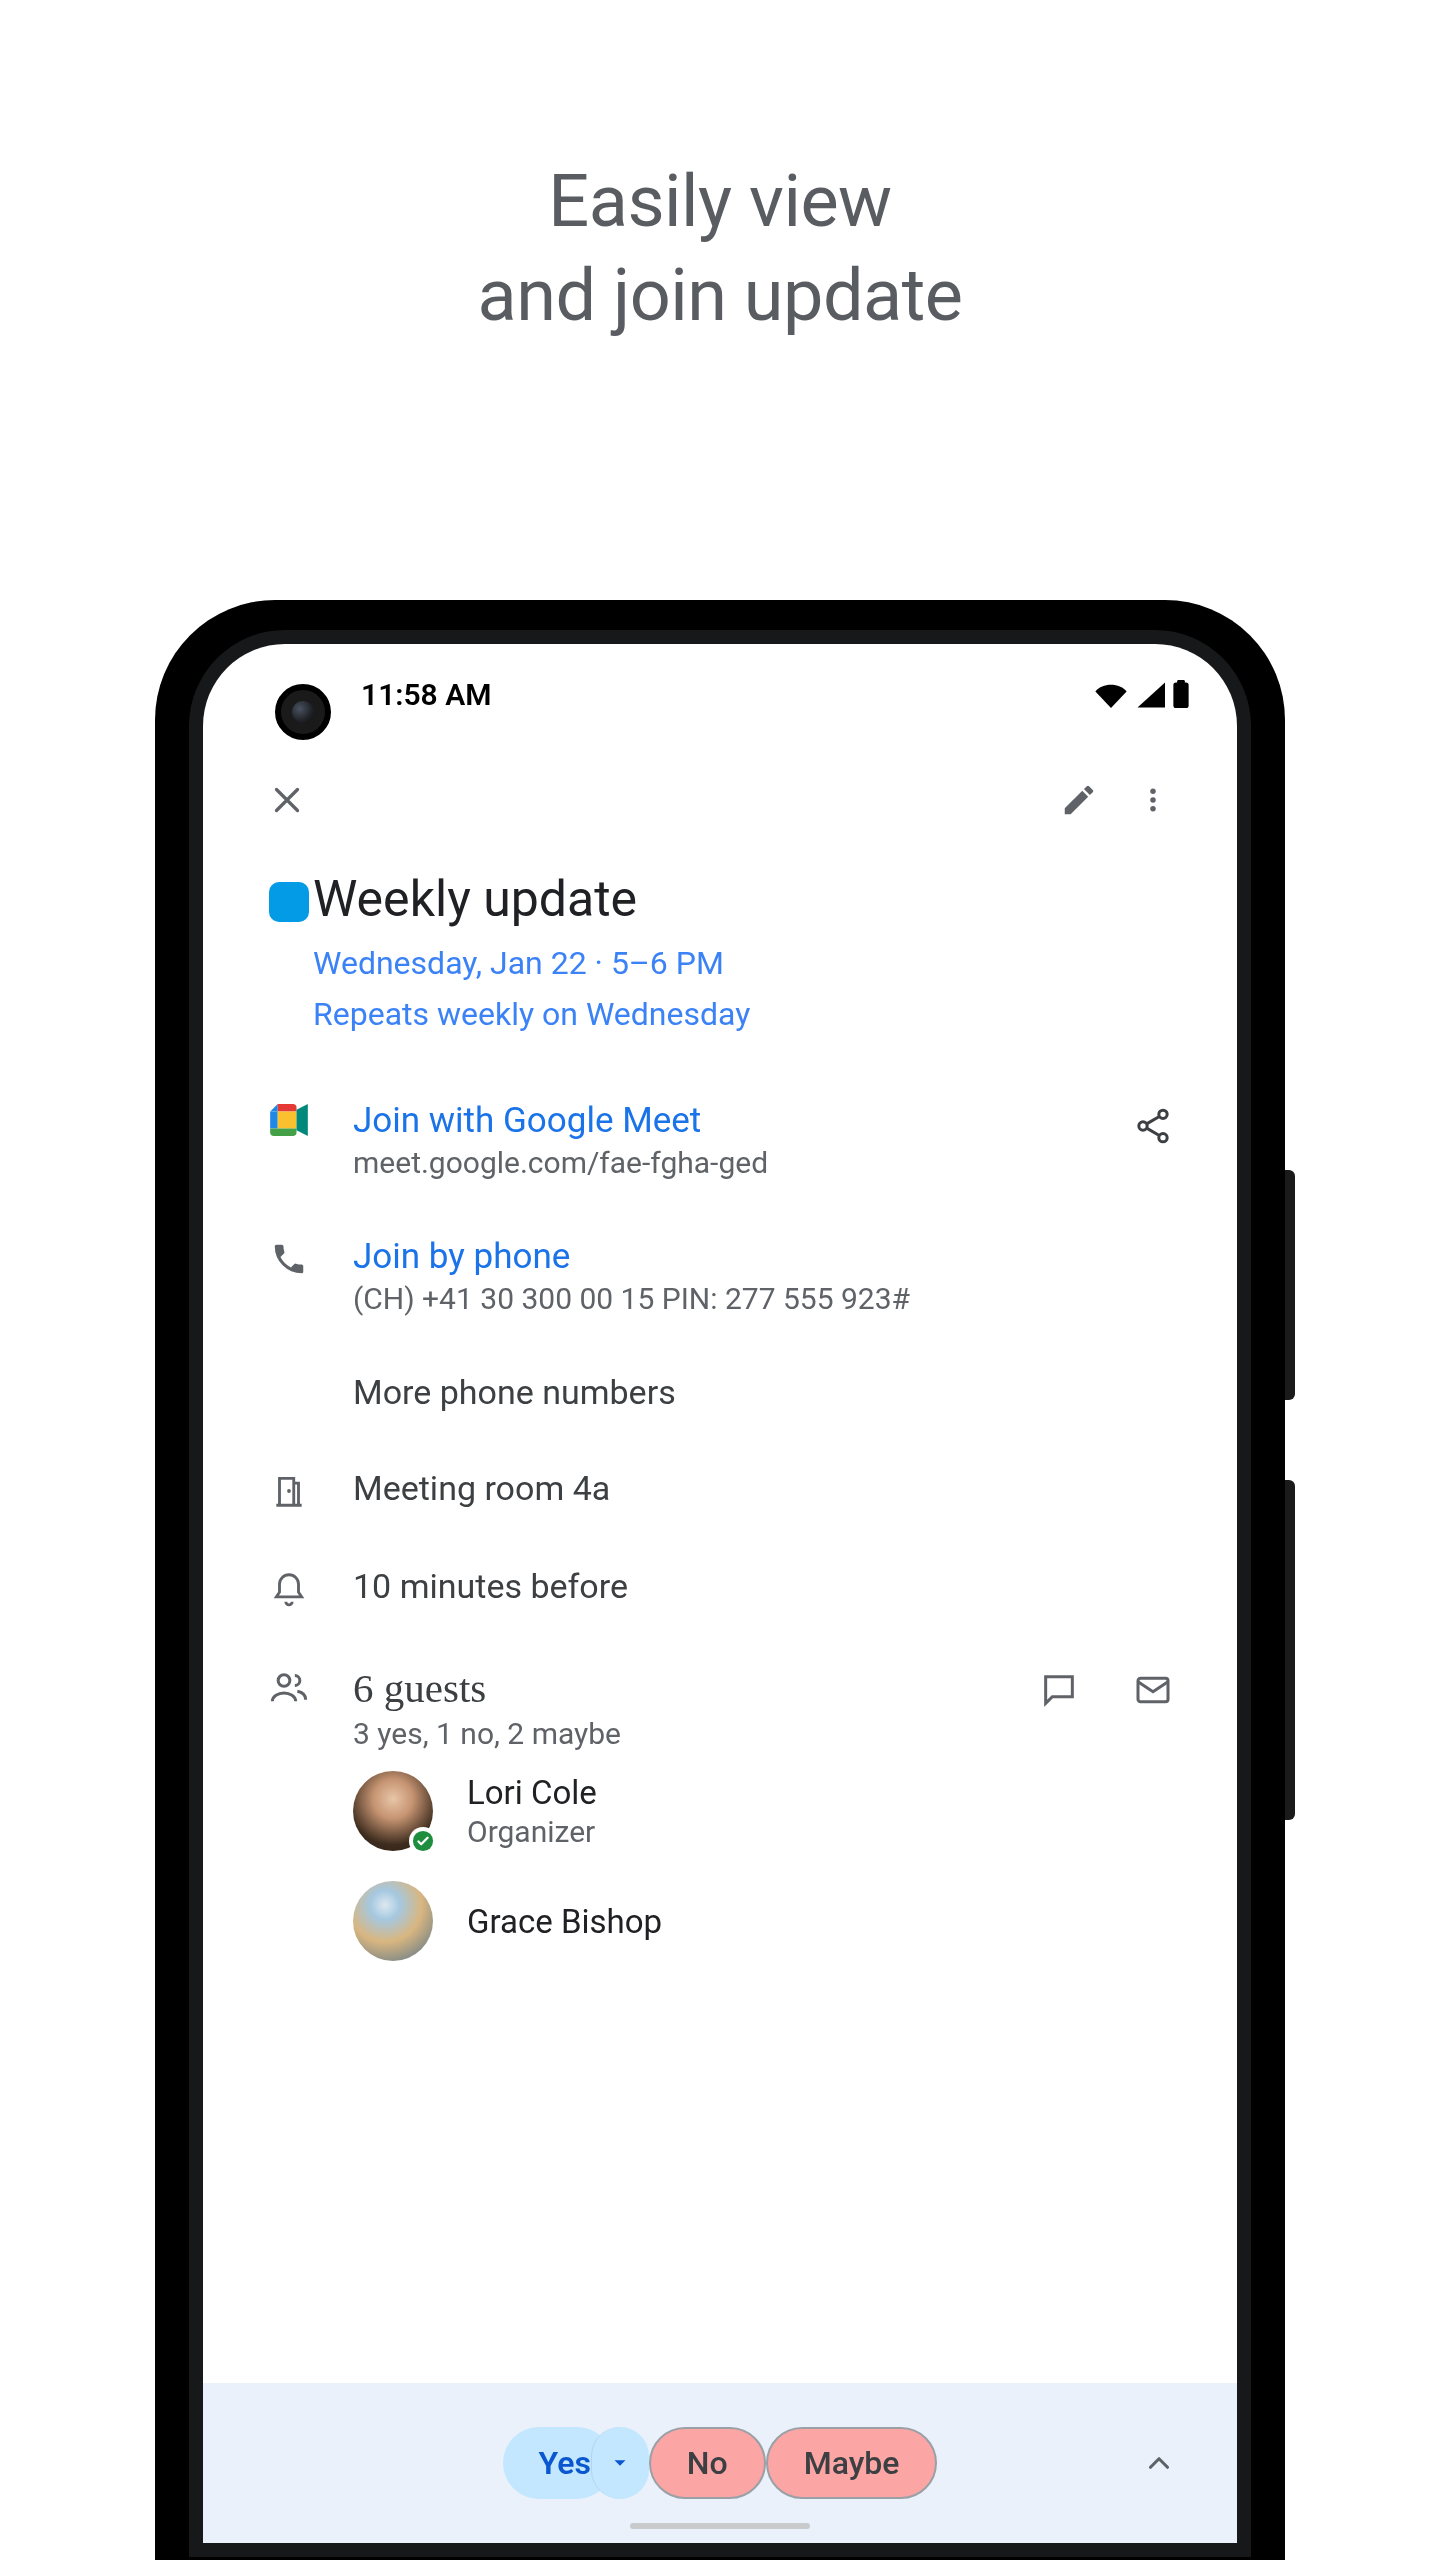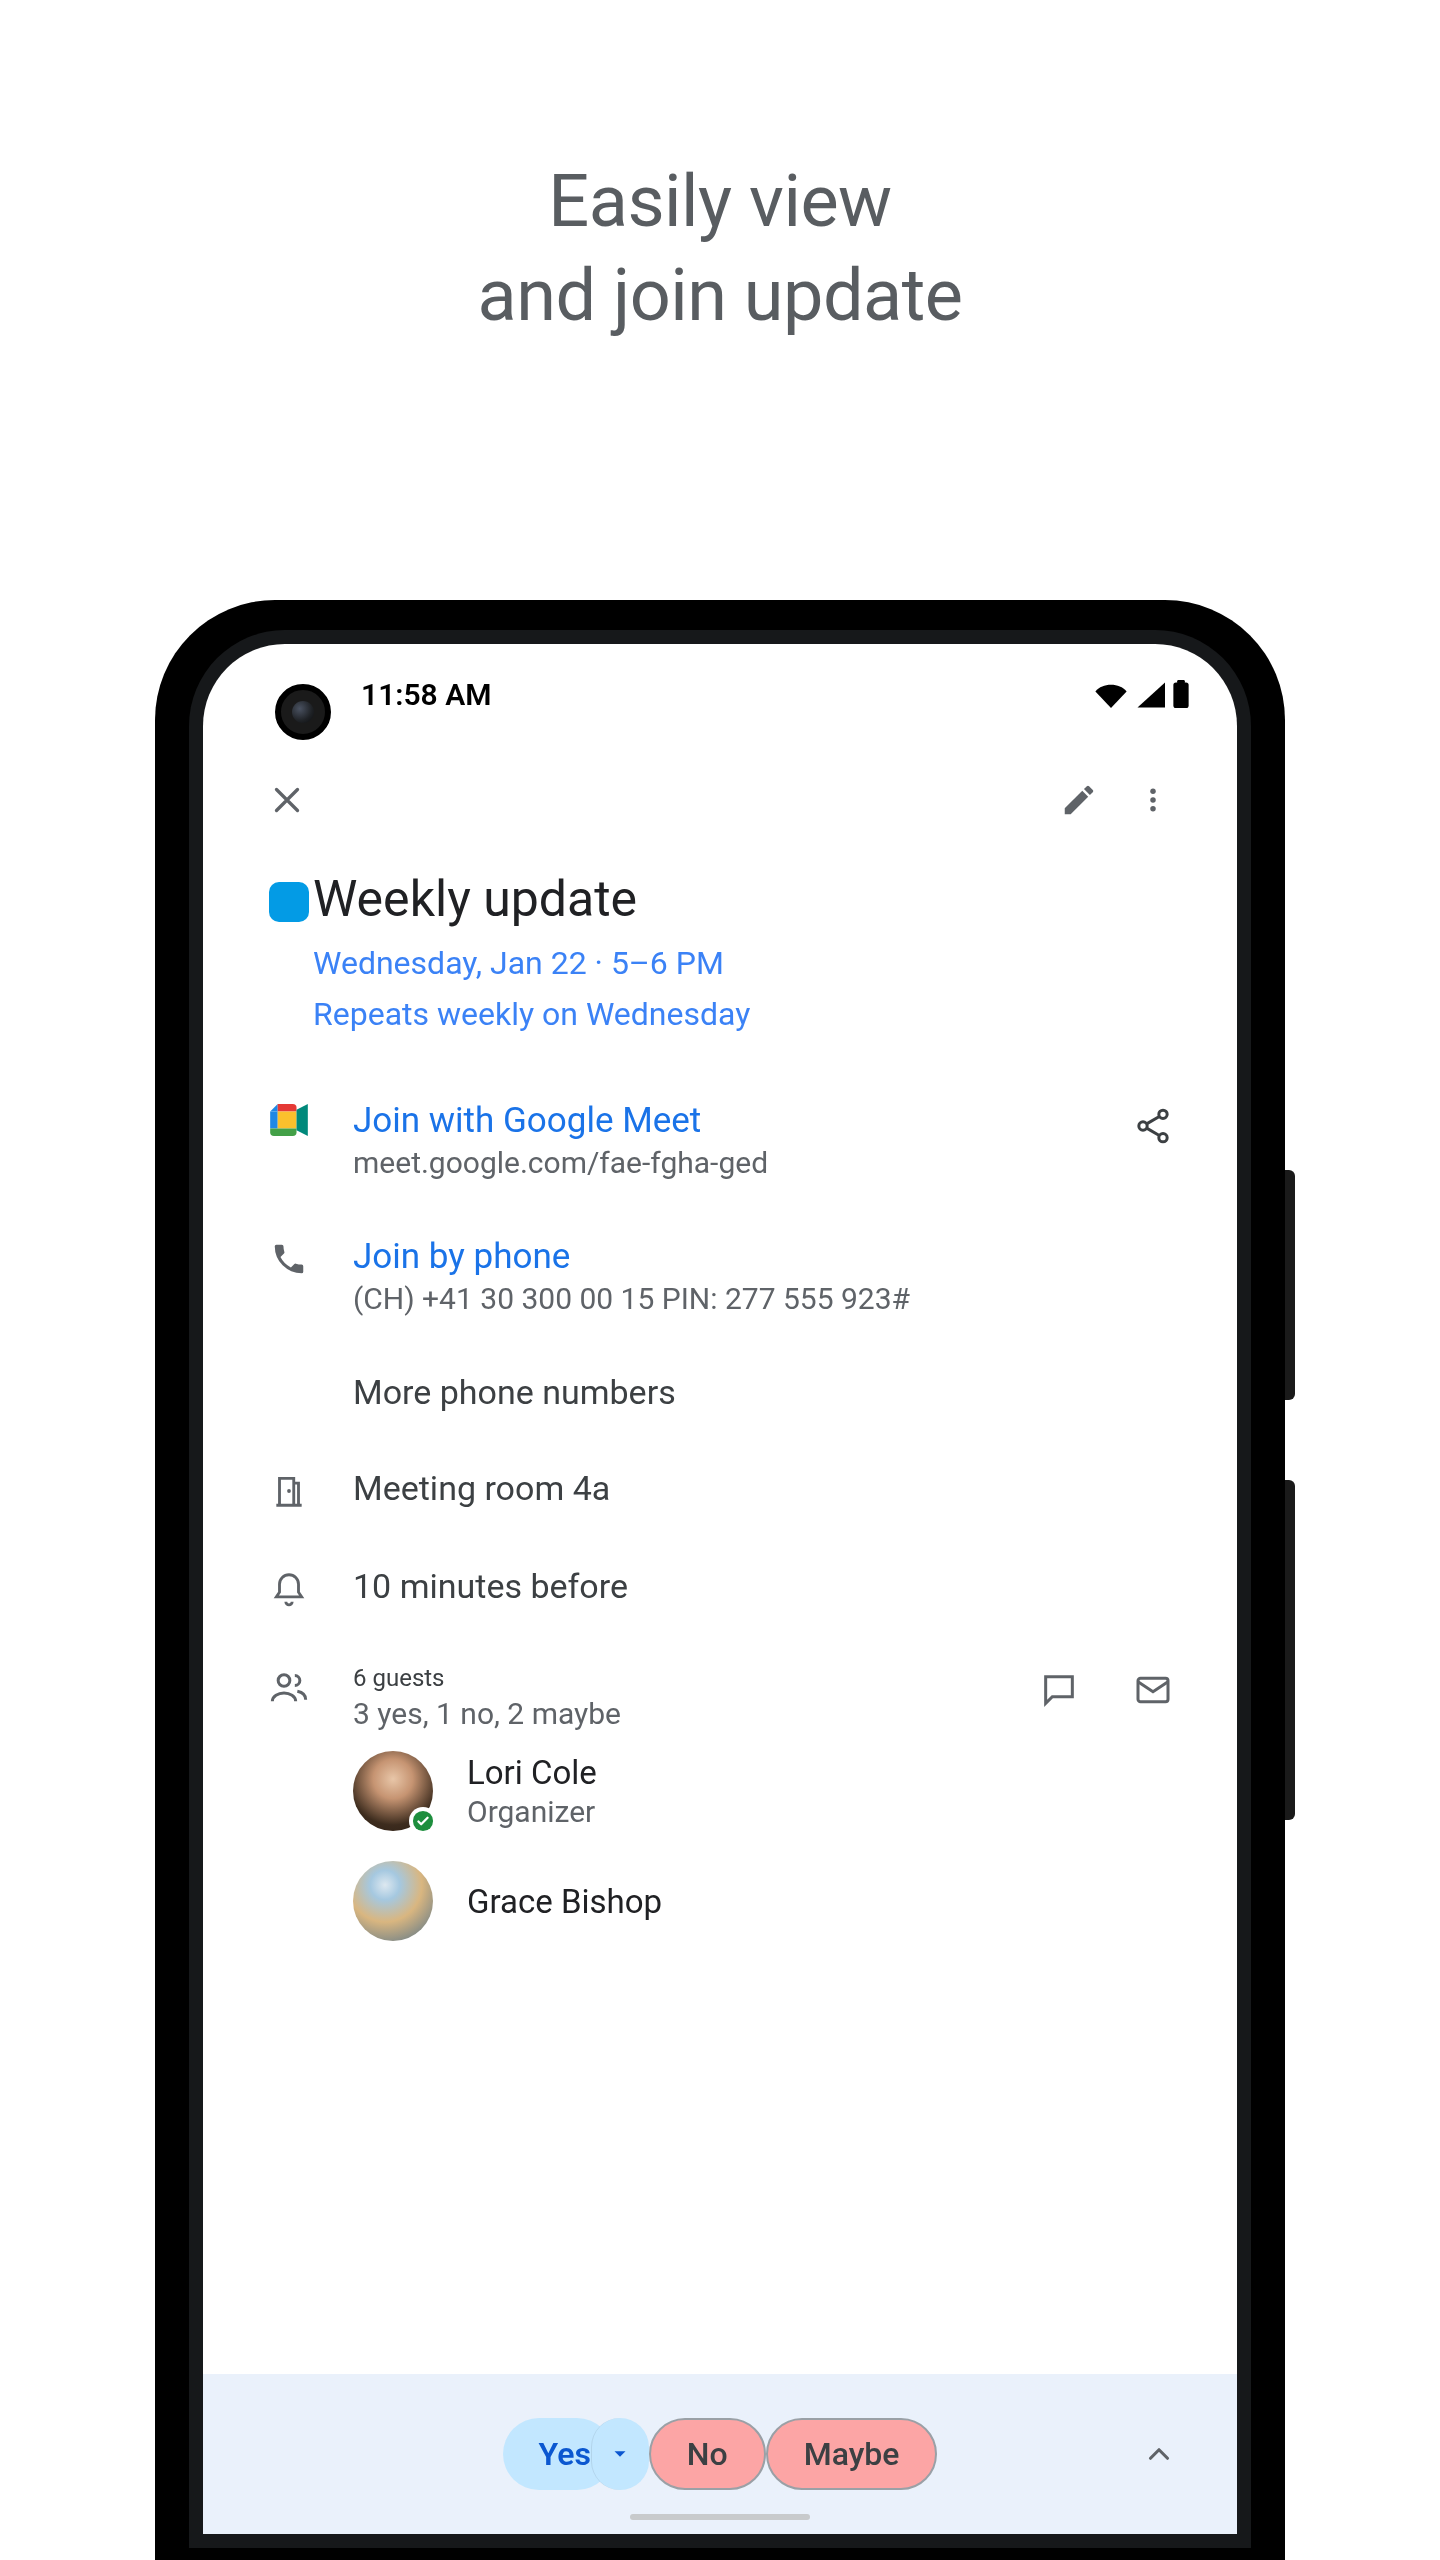--- a/index.html
+++ b/index.html
@@ -23,21 +23,21 @@
     top: 600px;
     transform: translateX(-50%);
     width: 1130px;
     height: 1960px;
   }
   .phone-frame {
     width: 100%;
     height: 100%;
     background: #000;
     border-radius: 120px 120px 0 0;
-    padding: 30px 34px 12px 34px;
+    padding: 30px 34px 3px 34px;
     position: relative;
   }
   .phone-inner {
     width: 100%;
     height: 100%;
     background: #16181a;
     border-radius: 96px 96px 0 0;
     padding: 14px;
   }
   .screen {
@@ -305,21 +305,21 @@
             </div>
 
             <div class="row" style="margin-bottom:20px;">
               <div class="icon-col">
                 <svg width="40" height="40" viewBox="0 0 24 24">
                     <path fill="none" stroke="#5f6368" stroke-width="1.8" d="M9 11a3.5 3.5 0 1 0 0-7 3.5 3.5 0 0 0 0 7zM2 20c0-3 3.5-5 7-5s7 2 7 5"></path>
                     <path fill="none" stroke="#5f6368" stroke-width="1.8" d="M15.5 10.5a3 3 0 1 0 0-6M17 14c2.5.5 5 2 5 5"></path>
                   </svg>
               </div>
               <div class="body">
-                <div class="body-text" style="font-size:24px;">6 guests</div>
+                <div class="body-text" style="font-size:41px;font-family:Liberation Serif, serif;">6 guests</div>
                 <div class="small-grey">3 yes, 1 no, 2 maybe</div>
               </div>
               <div class="action-col">
                 <div class="icon-btn">
                   <svg width="40" height="40" viewBox="0 0 24 24">
                       <path fill="none" stroke="#5f6368" stroke-width="1.8" d="M4 4h16v12H8l-4 4V4z"></path>
                     </svg>
                 </div>
                 <div class="icon-btn">
                   <svg width="42" height="40" viewBox="0 0 24 24">

